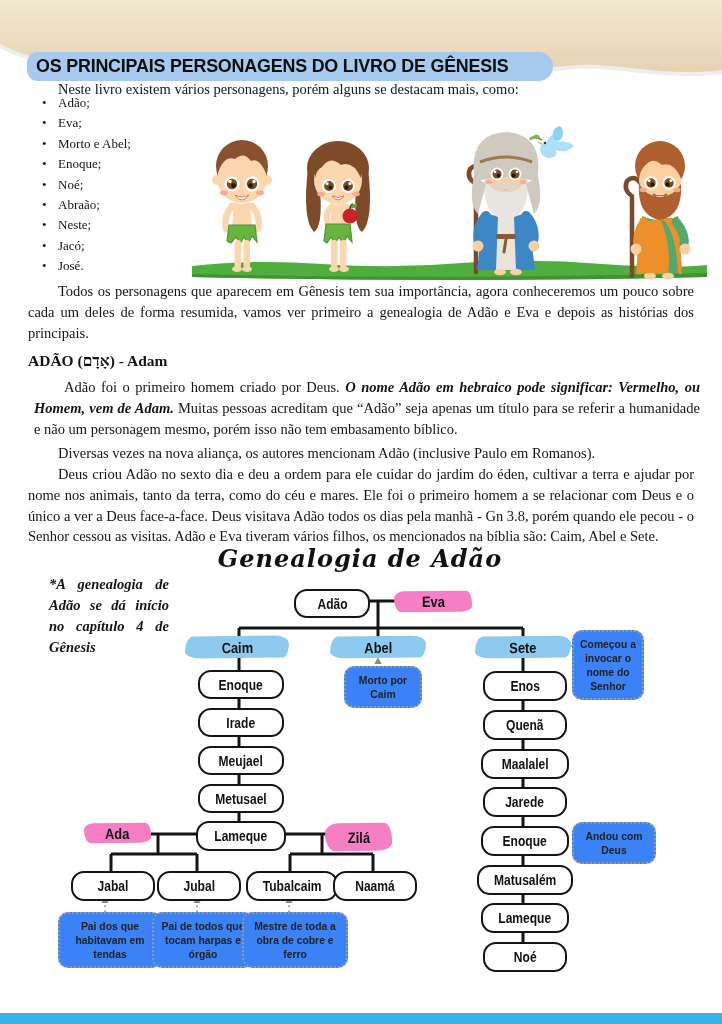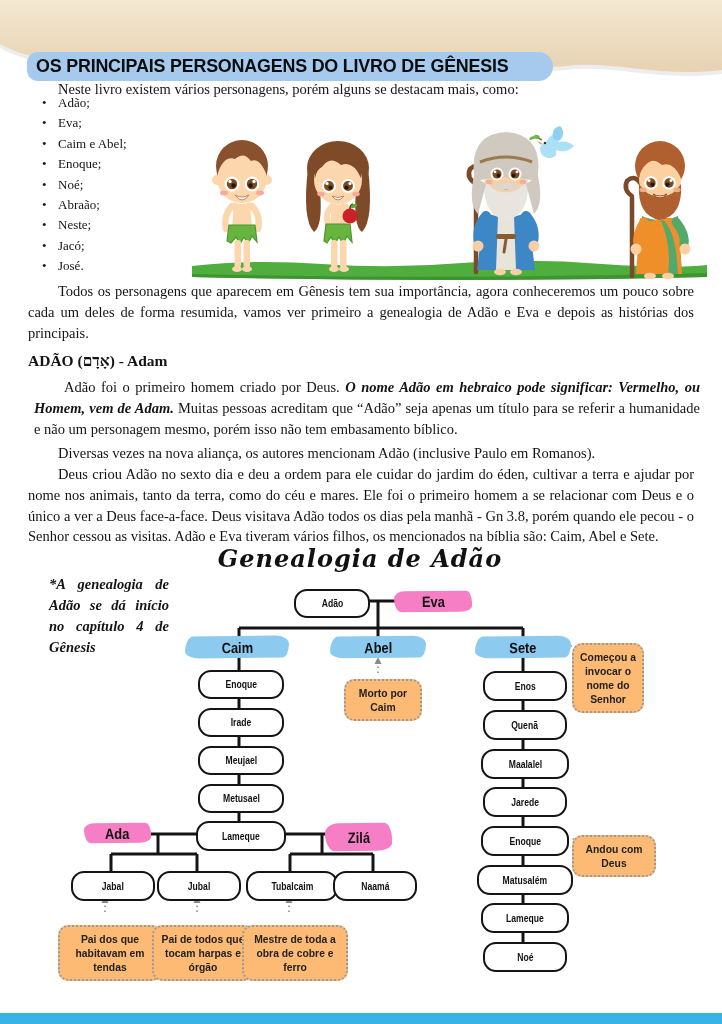--- a/index.html
+++ b/index.html
@@ -31,32 +31,32 @@
   
   .gen-title{position:absolute;left:130px;top:544px;width:460px;text-align:center;
              font-family:"DejaVu Serif",serif;font-style:italic;font-weight:700;font-size:24px;
              letter-spacing:1px;color:#111;}
   .side-note{position:absolute;left:33px;top:574px;width:120px;font-style:italic;font-weight:700;
              font-size:14.5px;line-height:21px;text-align:justify;margin-left:16px;}
   .connectors{position:absolute;left:0;top:560px;pointer-events:none;}
 
   .node{position:absolute;background:#fff;border:2.5px solid #141414;border-radius:13px;
         display:flex;align-items:center;justify-content:center;z-index:3;
-        font-family:"Liberation Sans",sans-serif;font-weight:600;font-size:10px;color:#111;}
+        font-family:"Liberation Sans",sans-serif;font-weight:600;font-size:14px;color:#111;}
   .node span{display:inline-block;transform:scaleX(.86);white-space:nowrap;}
 
   .hl{position:absolute;display:flex;align-items:center;justify-content:center;z-index:2;
       font-family:"Liberation Sans",sans-serif;font-weight:600;font-size:15px;color:#101010;}
   .hl span{display:inline-block;transform:scaleX(.86);white-space:nowrap;}
   .hl.blue{background:#8ccaef;border-radius:10px 16px 8px 18px/18px 10px 16px 8px;transform:rotate(-.6deg);}
   .hl.pink{background:#f57ec4;border-radius:14px 8px 16px 10px/10px 16px 8px 18px;transform:rotate(-.5deg);}
 
-  .note{position:absolute;border:2px dotted #999;border-radius:10px;background:#fdba74;z-index:3;
+  .note{position:absolute;border:2px dotted #999;border-radius:10px;background:#3b82f6;z-index:3;
         font-family:"Liberation Sans",sans-serif;font-weight:600;font-size:11.5px;line-height:14px;
-        color:#222;text-align:center;padding:5px 3px;margin-top:13px;}
+        color:#222;text-align:center;padding:5px 3px;}
   .note span{display:inline-block;transform:scaleX(.9);}
 
   .footer-bar{position:absolute;left:0;bottom:0;width:722px;height:11px;background:#38b3e8;}
 </style>
 </head>
 <body>
 
 <div class="page">
 
   <svg class="torn" viewBox="0 0 722 110">
@@ -72,21 +72,21 @@
 
   <div class="page-title">
     <span>OS PRINCIPAIS PERSONAGENS DO LIVRO DE GÊNESIS</span>
   </div>
 
   <div class="doc indent" style="top:79px;">Neste livro existem vários personagens, porém alguns se destacam mais, como:</div>
 
   <ul class="chars">
     <li><span>Adão;</span></li>
     <li><span>Eva;</span></li>
-    <li><span>Caim e Abel;</span></li>
+    <li><span>Morto e Abel;</span></li>
     <li><span>Enoque;</span></li>
     <li><span>Noé;</span></li>
     <li><span>Abraão;</span></li>
     <li><span>Neste;</span></li>
     <li><span>Jacó;</span></li>
     <li><span>José.</span></li>
   </ul>
 
   <svg class="abs" style="left:192px;top:118px;" width="515" height="165" viewBox="0 0 515 165">
 

